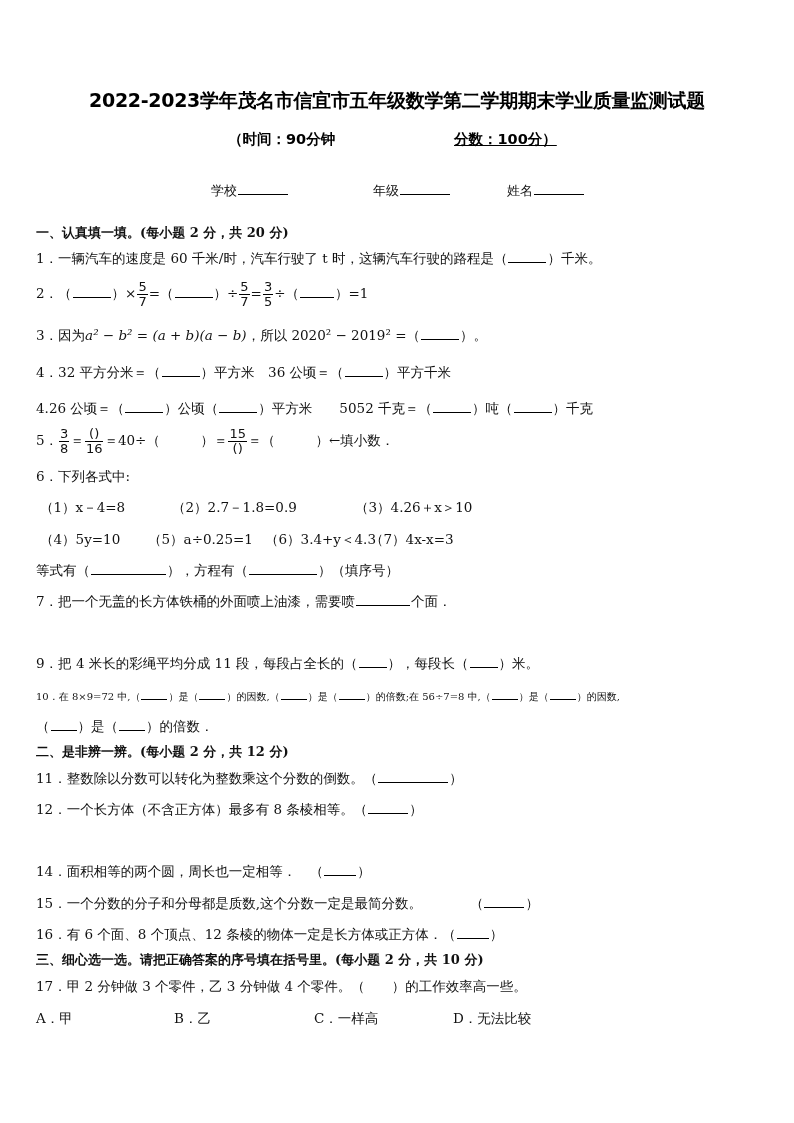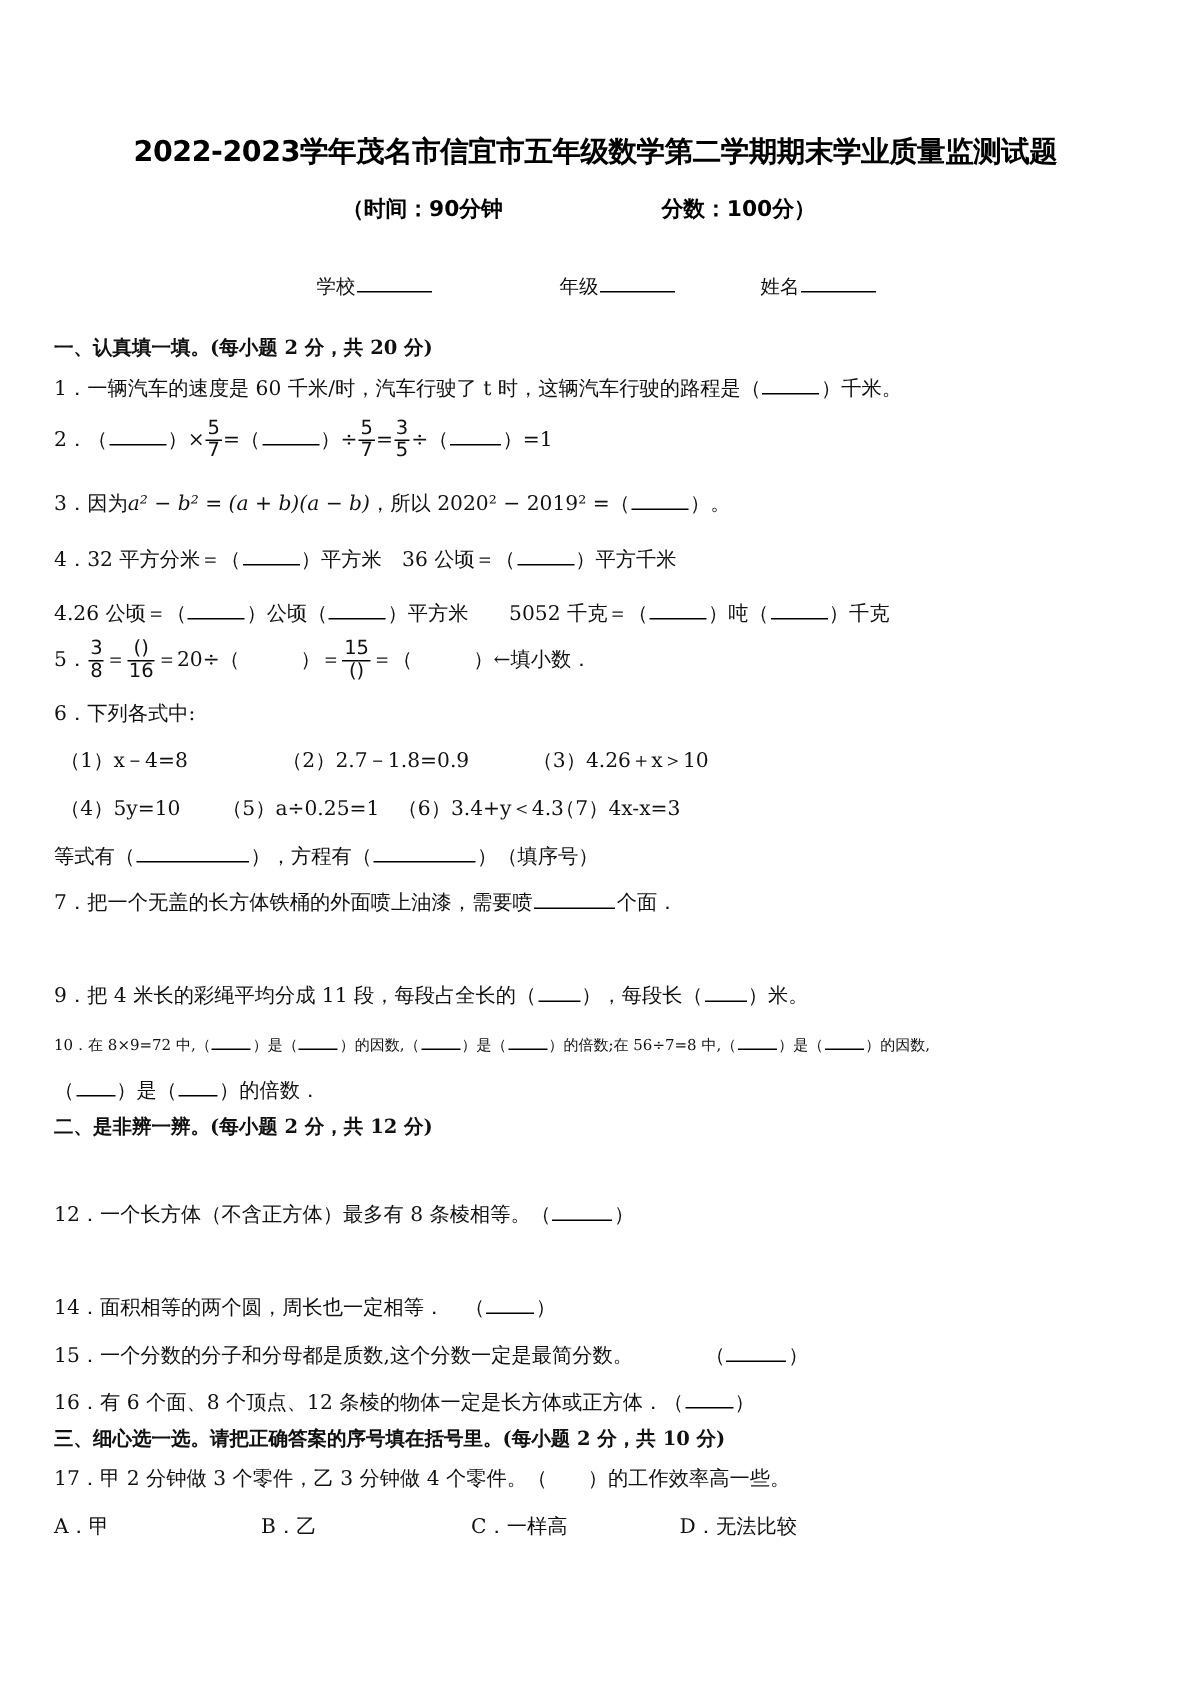--- a/index.html
+++ b/index.html
@@ -6,21 +6,21 @@
   body { width: 794px; height: 1123px; position: relative; overflow: hidden;
          font-family: "DejaVu Serif", "Liberation Serif", serif; color: #111; }
   .page { position: absolute; left: 0; top: 0; width: 794px; height: 1123px; }
   .title { position: absolute; top: 88px; left: 0; width: 794px; text-align: center;
            font-family: "DejaVu Sans", "Liberation Sans", sans-serif; font-weight: bold;
            font-size: 19px; letter-spacing: -0.3px; color: #000; }
   .subtitle { position: absolute; top: 130px; left: 0; width: 794px;
               font-family: "DejaVu Sans", "Liberation Sans", sans-serif; font-weight: bold;
               font-size: 14.5px; color: #000; }
   .subtitle .time { position: absolute; left: 228px; }
-  .subtitle .score { position: absolute; left: 441px; }
+  .subtitle .score { position: absolute; left: 454px; text-decoration: underline; }
   .info { position: absolute; top: 181px; font-size: 13px;
           font-family: "DejaVu Sans", "Liberation Sans", sans-serif; }
   .blank { display: inline-block; border-bottom: 1px solid #000; height: 13px;
            vertical-align: baseline; margin: 0 1px; }
   .line { position: absolute; left: 36px; font-size: 13.5px; white-space: nowrap; line-height: 18px; }
   .heading { font-weight: bold; font-size: 13px; }
   .frac { display: inline-block; vertical-align: middle; text-align: center;
           line-height: 14px; margin: 0 1px; font-family: "DejaVu Sans", "Liberation Sans", sans-serif; font-size: 13px; }
   .frac .num { display: block; border-bottom: 1px solid #000; padding: 0 1px; }
   .frac .den { display: block; padding: 0 1px; }
@@ -64,26 +64,26 @@
   </div>
 
   <div class="line" style="top:363px">
     <span>4．32 平方分米＝（</span><span class="blank" style="width:38px"></span><span>）平方米　36 公顷＝（</span><span class="blank" style="width:38px"></span><span>）平方千米</span>
   </div>
   <div class="line" style="top:399px">
     <span>4.26 公顷＝（</span><span class="blank" style="width:38px"></span><span>）公顷（</span><span class="blank" style="width:38px"></span><span>）平方米　　5052 千克＝（</span><span class="blank" style="width:38px"></span><span>）吨（</span><span class="blank" style="width:38px"></span><span>）千克</span>
   </div>
 
   <div class="line" style="top:425px; line-height:30px">
-    <span>5．</span><span class="frac"><span class="num">3</span><span class="den">8</span></span><span>＝</span><span class="frac"><span class="num">()</span><span class="den">16</span></span><span>＝20÷（　　　）＝</span><span class="frac"><span class="num">15</span><span class="den">()</span></span><span>＝（　　　）←填小数．</span>
+    <span>5．</span><span class="frac"><span class="num">3</span><span class="den">8</span></span><span>＝</span><span class="frac"><span class="num">()</span><span class="den">16</span></span><span>＝40÷（　　　）＝</span><span class="frac"><span class="num">15</span><span class="den">()</span></span><span>＝（　　　）←填小数．</span>
   </div>
 
   <div class="line" style="top:467px">6．下列各式中:</div>
   <div class="line" style="top:498px; left:40px">（1）x－4=8</div>
-  <div class="line" style="top:498px; left:188px">（2）2.7－1.8=0.9</div>
+  <div class="line" style="top:498px; left:172px">（2）2.7－1.8=0.9</div>
   <div class="line" style="top:498px; left:355px">（3）4.26＋x＞10</div>
   <div class="line" style="top:530px; left:40px">（4）5y=10</div>
   <div class="line" style="top:530px; left:148px">（5）a÷0.25=1</div>
   <div class="line" style="top:530px; left:265px">（6）3.4+y＜4.3</div>
   <div class="line" style="top:530px; left:370px">（7）4x-x=3</div>
   <div class="line" style="top:561px">
     <span>等式有（</span><span class="blank" style="width:75px"></span><span>），方程有（</span><span class="blank" style="width:68px"></span><span>）（填序号）</span>
   </div>
 
   <div class="line" style="top:592px">
@@ -97,20 +97,23 @@
 
   <div class="line" style="top:686px; font-size:10px">
     <span>10．在 8×9=72 中,（</span><span class="blank" style="width:26px"></span><span>）是（</span><span class="blank" style="width:26px"></span><span>）的因数,（</span><span class="blank" style="width:26px"></span><span>）是（</span><span class="blank" style="width:26px"></span><span>）的倍数;在 56÷7=8 中,（</span><span class="blank" style="width:26px"></span><span>）是（</span><span class="blank" style="width:26px"></span><span>）的因数,</span>
   </div>
   <div class="line" style="top:717px">
     <span>（</span><span class="blank" style="width:26px"></span><span>）是（</span><span class="blank" style="width:26px"></span><span>）的倍数．</span>
   </div>
 
   <div class="line heading" style="top:743px">二、是非辨一辨。(每小题 2 分，共 12 分)</div>
 
+  <div class="line" style="top:769px">
+    <span>11．整数除以分数可以转化为整数乘这个分数的倒数。（</span><span class="blank" style="width:70px"></span><span>）</span>
+  </div>
   <div class="line" style="top:800px">
     <span>12．一个长方体（不含正方体）最多有 8 条棱相等。（</span><span class="blank" style="width:40px"></span><span>）</span>
   </div>
   <div class="line" style="top:862px">
     <span>14．面积相等的两个圆，周长也一定相等．　（</span><span class="blank" style="width:32px"></span><span>）</span>
   </div>
   <div class="line" style="top:894px">
     <span>15．一个分数的分子和分母都是质数,这个分数一定是最简分数。</span><span style="display:inline-block;width:48px"></span><span>（</span><span class="blank" style="width:40px"></span><span>）</span>
   </div>
   <div class="line" style="top:925px">

